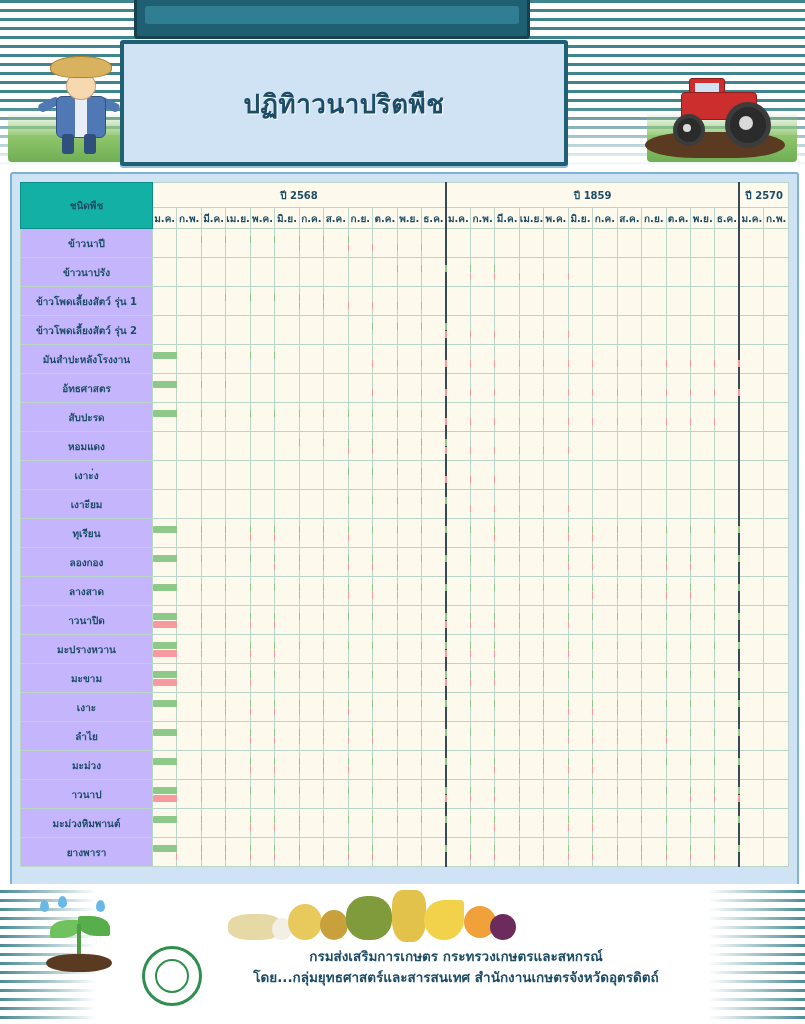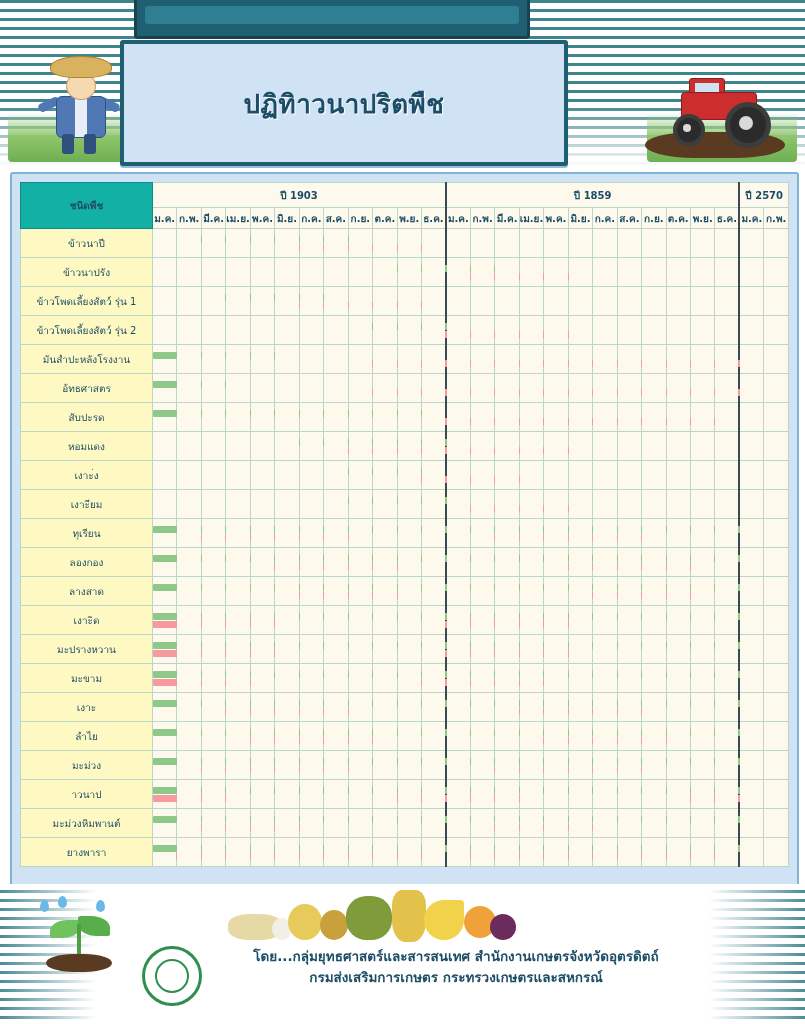--- a/index.html
+++ b/index.html
@@ -103,22 +103,22 @@
     width:131px;
   }
   .yr-head{
     background:#fdf9ec;font-size:14px;font-weight:bold;color:#1d4d66;
     height:24px;
   }
   .mon-head{
     background:#fdf9ec;font-size:9px;height:20px;color:#1d4d66;font-weight:bold;
   }
   .crop-name{
-    background:#fef9c3;text-align:right;padding-right:8px;font-size:11px;
-    height:28px;color:#1d4d66;font-weight:normal;white-space:nowrap;overflow:hidden;
+    background:#c4b5fd;text-align:right;padding-right:8px;font-size:11px;
+    height:28px;color:#1d4d66;font-weight:bold;white-space:nowrap;overflow:hidden;
   }
   .cell{height:28px;background:#fdf9ec;position:relative;}
   .ydiv{border-left:2px solid #3a4a55 !important;}
   .bar-wrap{position:absolute;left:0;right:0;top:0;bottom:0;}
   .bar{position:absolute;height:7px;border-radius:1px;}
   .bar.plant{background:#8fc98a;}
   .bar.harvest{background:#f79aa0;}
   .bar.rowA{top:7px}
   .bar.rowB{top:15px}
 
@@ -194,21 +194,21 @@
   <div class="title-box">
     <div class="title-line1">ปฏิทิาวนาปริตพืช</div>
   </div>
 
   <div class="panel">
     <table class="cal">
       <thead>
         <tr>
           <th class="crop-head" rowspan="2">ชนิดพืช</th>
 
-        <th class="yr-head" colspan="12">ปี 1903</th>
+        <th class="yr-head" colspan="12">ปี 2568</th>
             <th class="yr-head ydiv" colspan="12">ปี 1859</th>
             <th class="yr-head ydiv" colspan="2">ปี 2570</th>
           </tr>
         <tr>
             <th class="mon-head">ม.ค.</th>
             <th class="mon-head">ก.พ.</th>
             <th class="mon-head">มี.ค.</th>
             <th class="mon-head">เม.ย.</th>
             <th class="mon-head">พ.ค.</th>
             <th class="mon-head">มิ.ย.</th>
@@ -676,21 +676,21 @@
             <td class="cell"></td>
             <td class="cell"></td>
             <td class="cell"></td>
             <td class="cell"></td>
             <td class="cell"></td>
             <td class="cell"></td>
             <td class="cell ydiv"></td>
             <td class="cell"></td>
           </tr>
           <tr>
-            <td class="crop-name">เงาะิด</td>
+            <td class="crop-name">าวนาปิด</td>
             <td class="cell">
               <div class="bar-wrap" style="width: 2600%;">
                 <div class="bar plant rowA" style="left: 0%; width: 100%;"></div>
                 <div class="bar harvest rowB" style="left: 0%; width: 23.0769%;"></div>
                 <div class="bar harvest rowB" style="left: 46.1538%; width: 23.0769%;"></div>
               </div>
             </td>
             <td class="cell"></td>
             <td class="cell"></td>
             <td class="cell"></td>
@@ -1036,18 +1036,18 @@
       <div class="fr" style="left:118px;top:6px;width:46px;height:44px;background:#7f9b3c;border-radius:45%"></div>
       <div class="fr" style="left:164px;top:0px;width:34px;height:52px;background:#e3c24b;border-radius:30% 30% 40% 40%"></div>
       <div class="fr" style="left:196px;top:10px;width:40px;height:40px;background:#f2d24b;border-radius:50% 10% 50% 50%"></div>
       <div class="fr" style="left:236px;top:16px;width:32px;height:32px;background:#f0a13a"></div>
       <div class="fr" style="left:262px;top:24px;width:26px;height:26px;background:#6b2b5c"></div>
     </div>
 
     <div class="seal"></div>
 
     <div class="credit">
+      <div>กรมส่งเสริมการเกษตร กระทรวงเกษตรและสหกรณ์</div>
       <div>โดย...กลุ่มยุทธศาสตร์และสารสนเทศ สำนักงานเกษตรจังหวัดอุตรดิตถ์</div>
-      <div>กรมส่งเสริมการเกษตร กระทรวงเกษตรและสหกรณ์</div>
     </div>
   </div>
 
 </div>
 
 </body></html>

